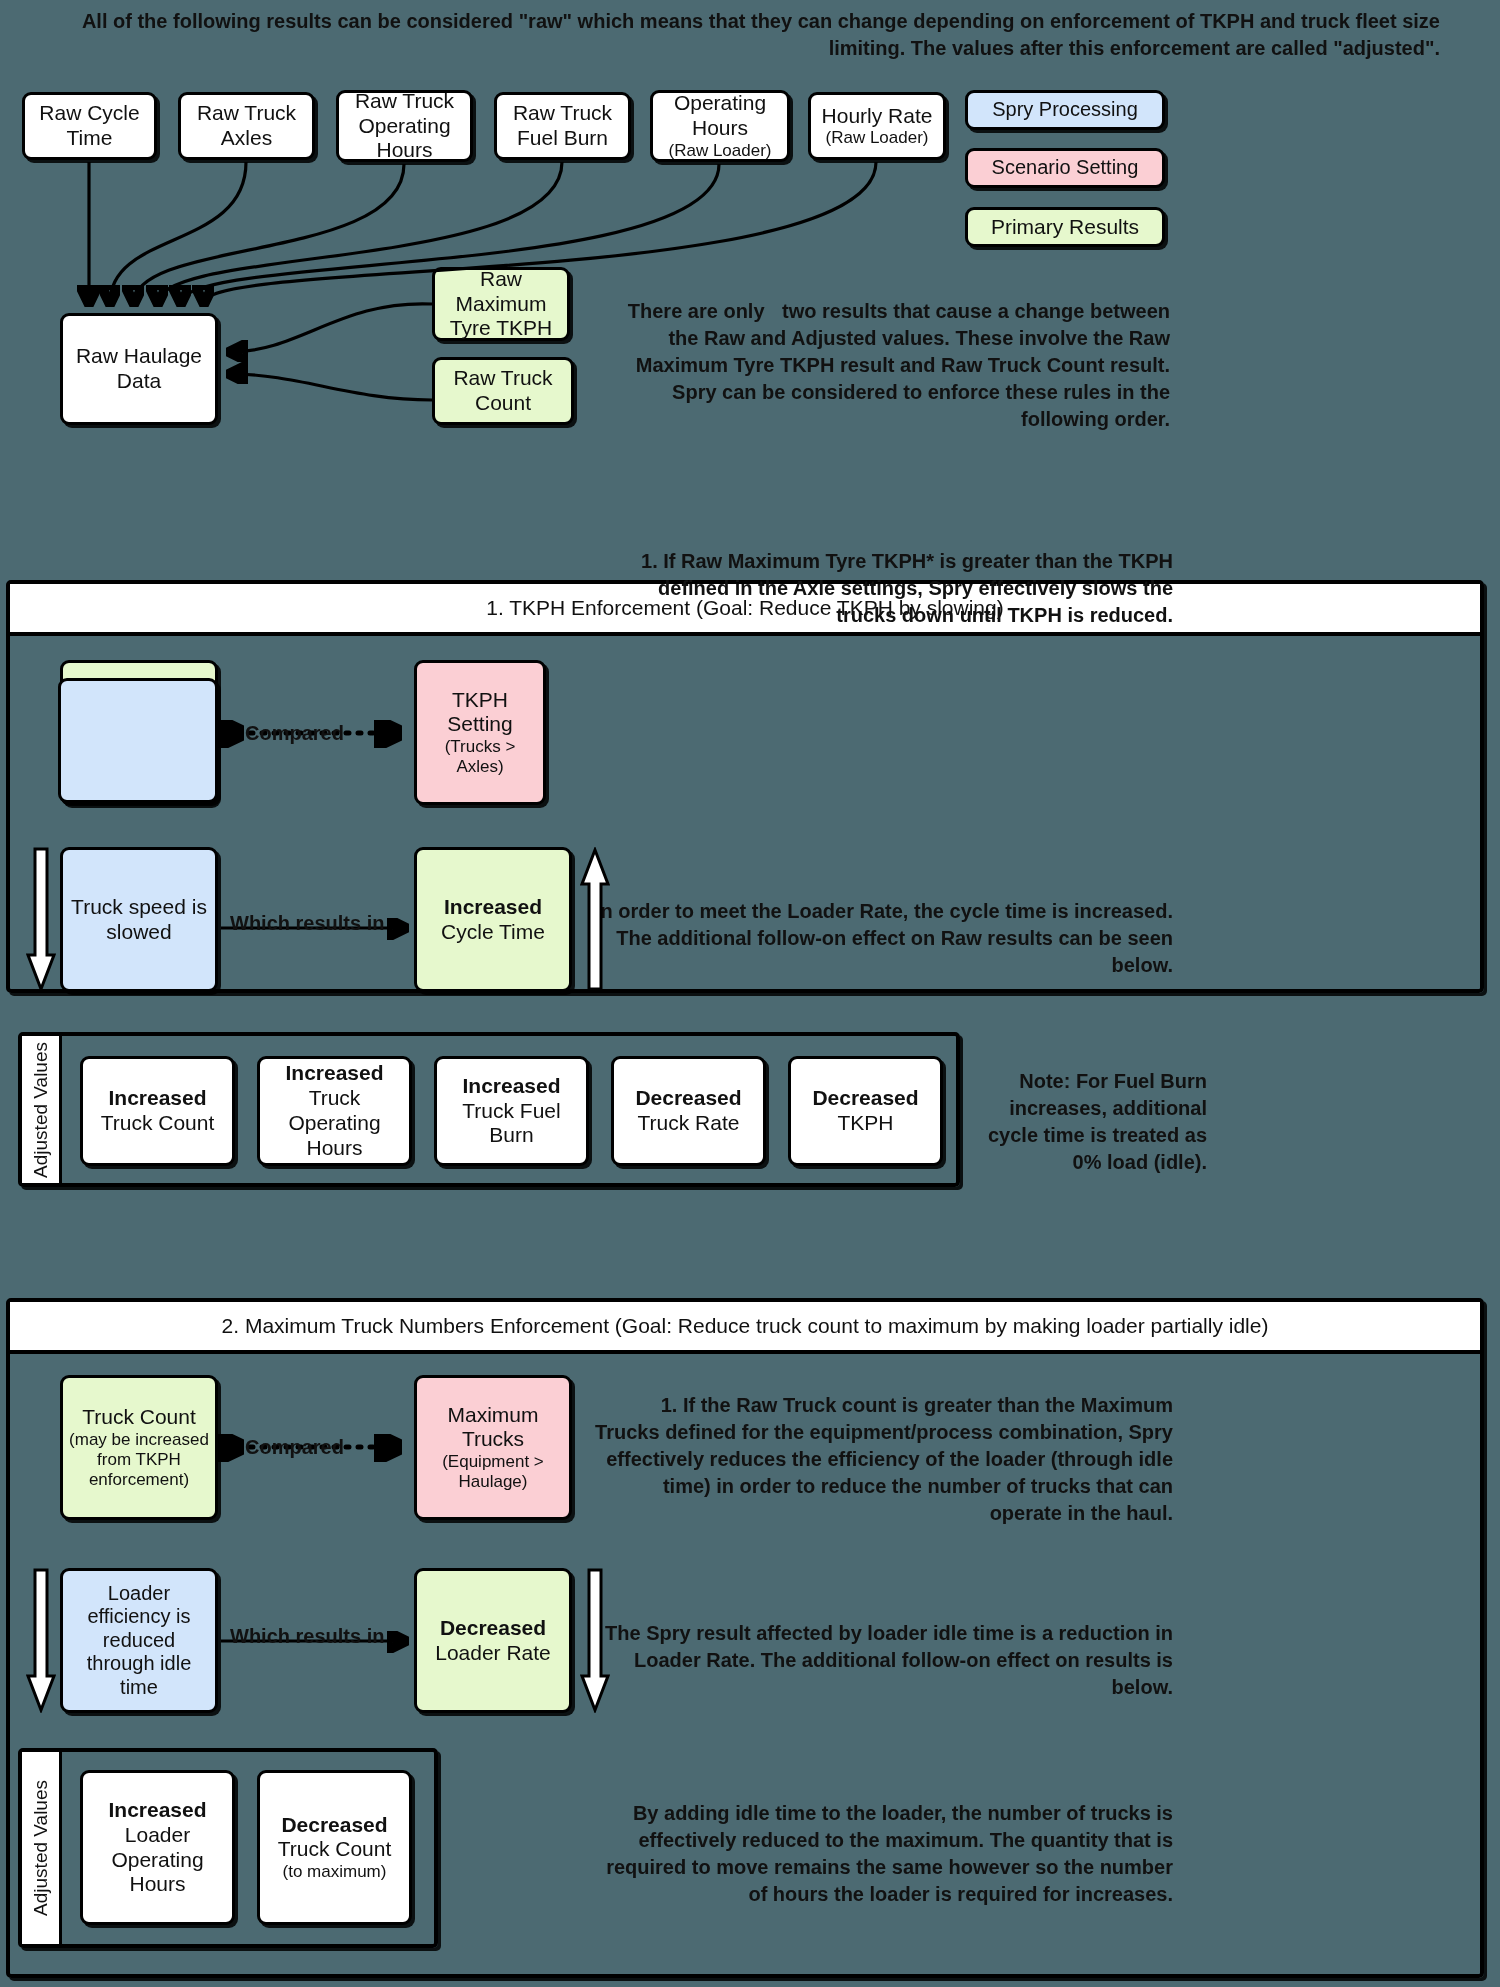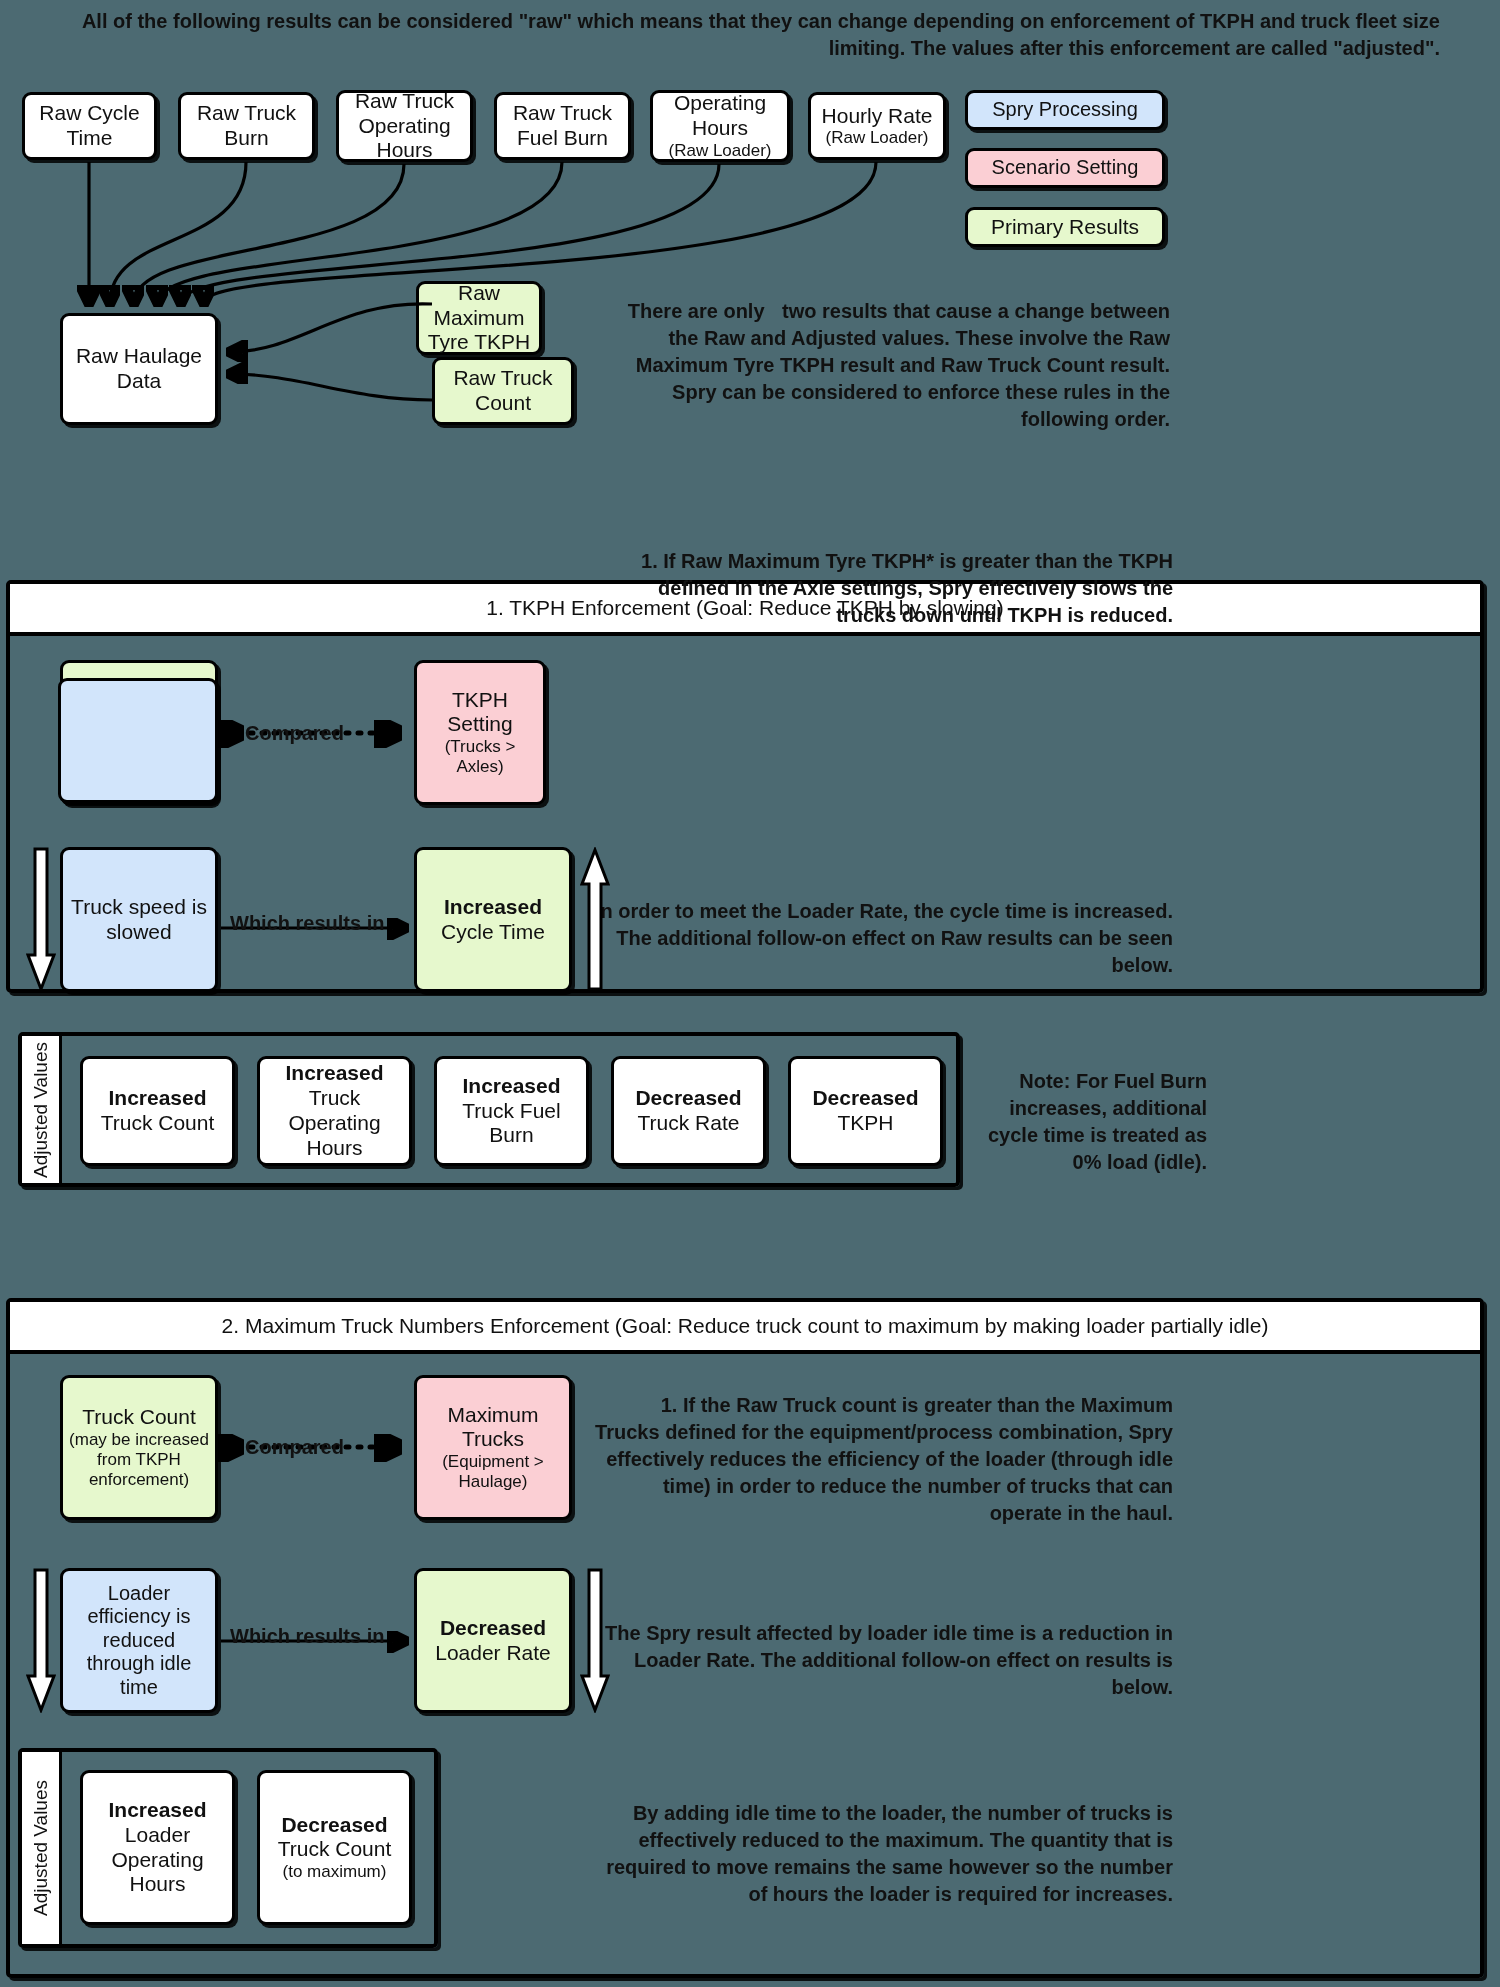--- a/index.html
+++ b/index.html
@@ -129,21 +129,21 @@
 
   <div class="caption" style="left:60px; top:8px; width:1380px; font-size:20px;">All of the following results can be considered "raw" which means that they can change depending on enforcement of TKPH and truck fleet size limiting. The values after this enforcement are called "adjusted".</div>
 
   <div class="node white" style="left:22px; top:92px; width:135px; height:68px;">
     <div>Raw Cycle</div>
     <div>Time</div>
   </div>
 
   <div class="node white" style="left:178px; top:92px; width:137px; height:68px;">
     <div>Raw Truck</div>
-    <div>Burn</div>
+    <div>Axles</div>
   </div>
 
   <div class="node white" style="left:336px; top:90px; width:137px; height:72px;">
     <div>Raw Truck</div>
     <div>Operating</div>
     <div>Hours</div>
   </div>
 
   <div class="node white" style="left:494px; top:92px; width:137px; height:68px;">
     <div>Raw Truck</div>
@@ -169,21 +169,21 @@
   </div>
   <div class="node green" style="left:965px; top:207px; width:200px; height:40px; font-size:21px;">
     <div>Primary Results</div>
   </div>
 
   <div class="node white" style="left:60px; top:313px; width:158px; height:112px;">
     <div>Raw Haulage</div>
     <div>Data</div>
   </div>
 
-  <div class="node green" style="left:416px; top:267px; width:126px; height:74px;margin-top:14px;">
+  <div class="node green" style="left:432px; top:267px; width:138px; height:74px;">
     <div>Raw</div>
     <div>Maximum</div>
     <div>Tyre TKPH</div>
   </div>
 
   <div class="node green" style="left:432px; top:357px; width:142px; height:68px;">
     <div>Raw Truck</div>
     <div>Count</div>
   </div>
 

